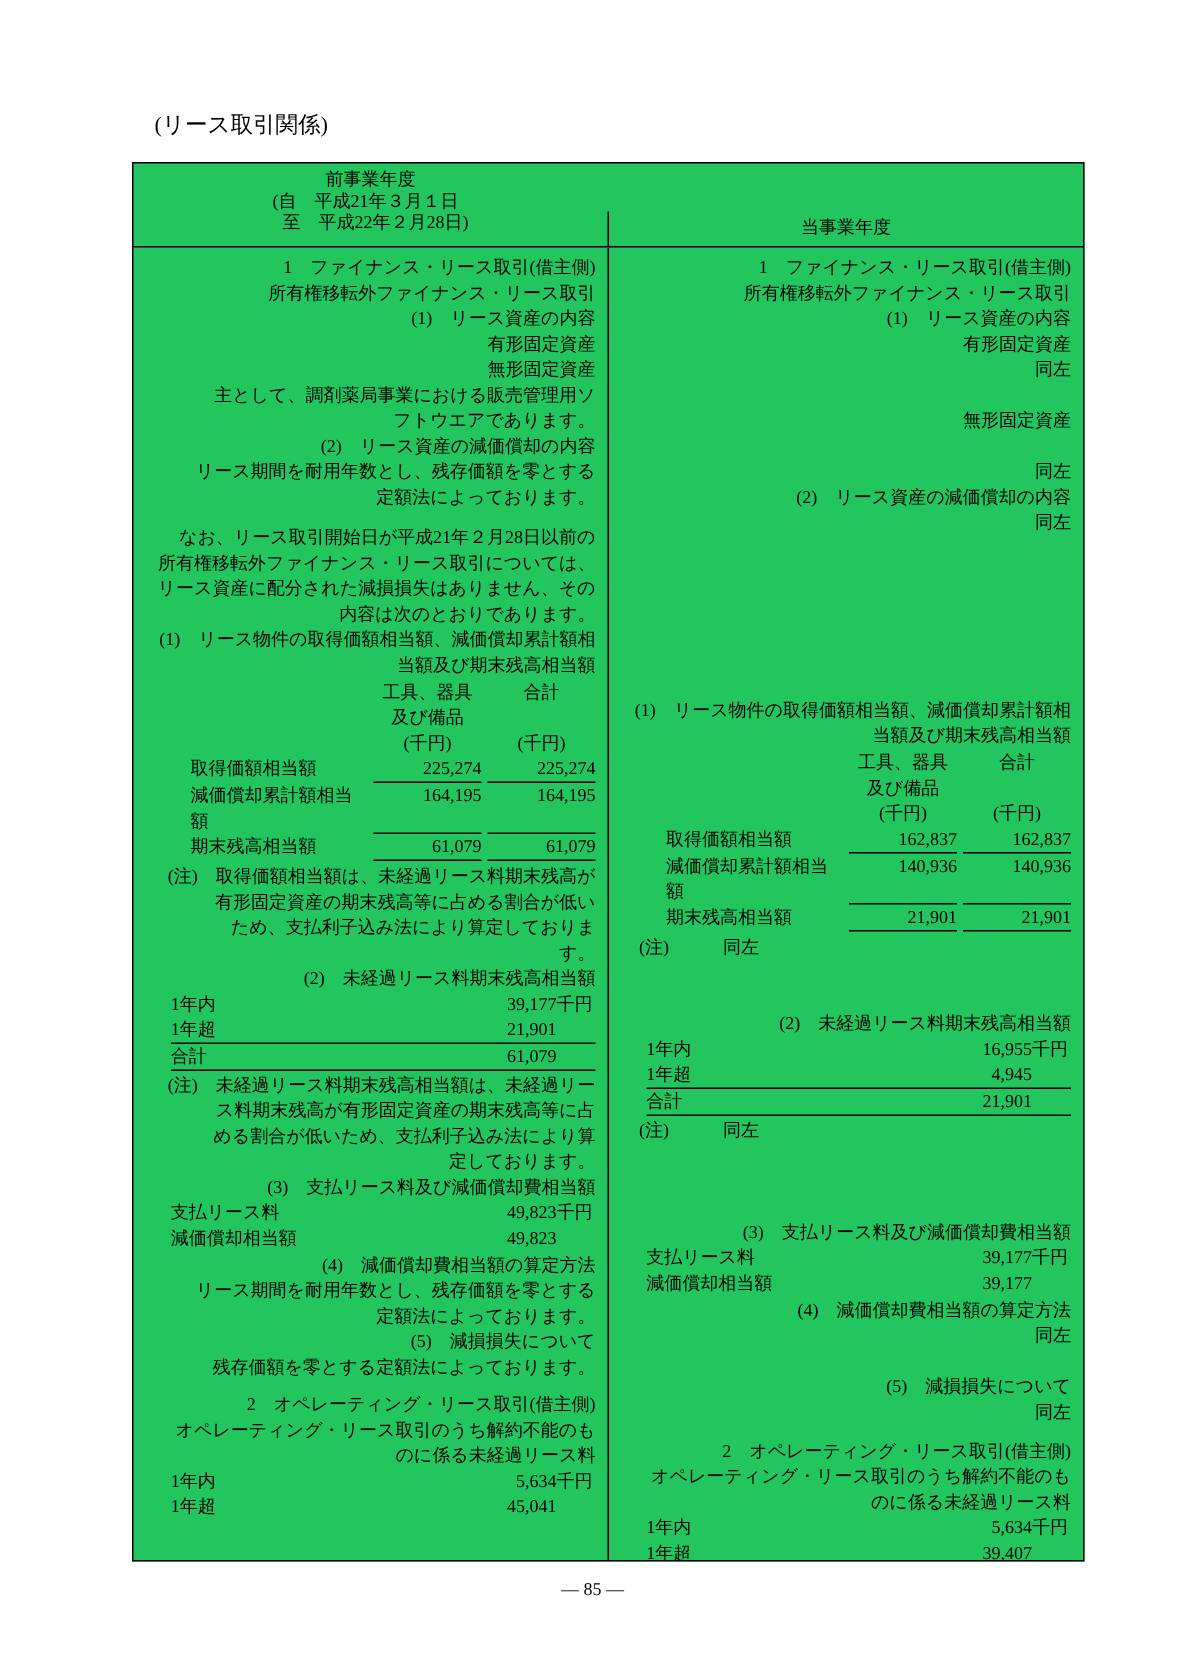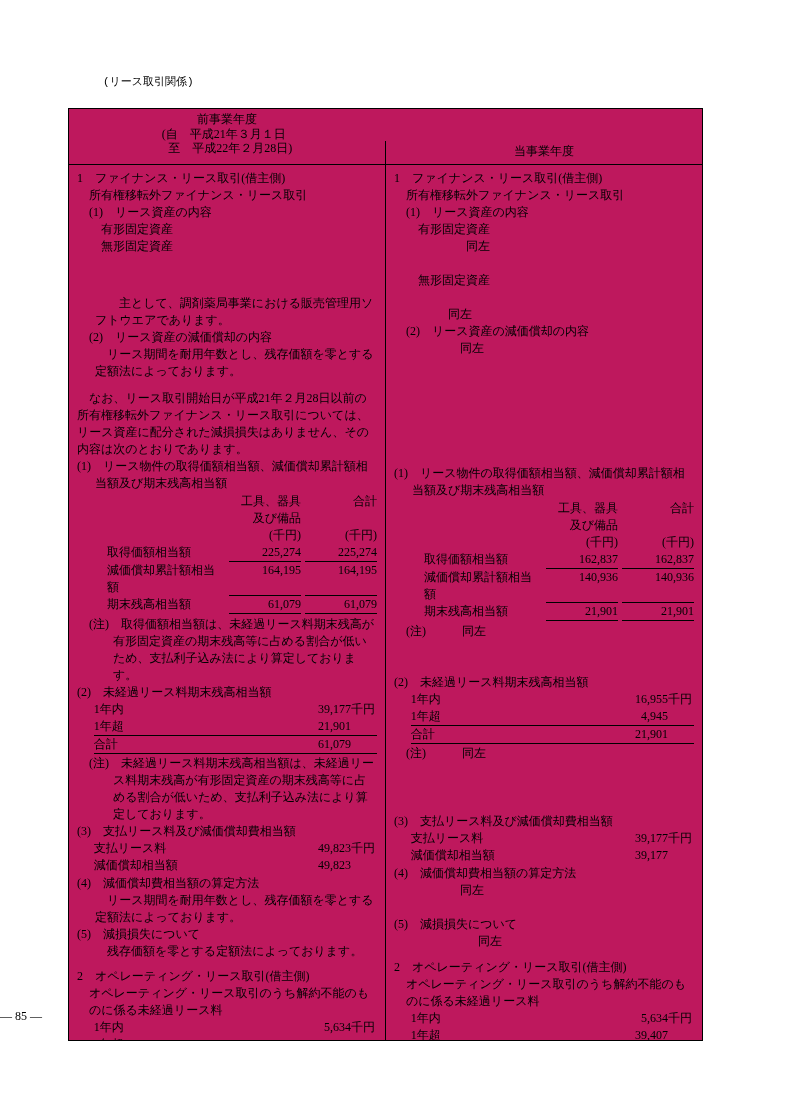--- a/index.html
+++ b/index.html
@@ -2,51 +2,51 @@
 <html><head>
 <meta charset="utf-8">
 <style>
   html,body{margin:0;padding:0;}
   body{
     width:790px;height:1118px;background:#ffffff;color:#000000;
     font-family:"Liberation Serif","DejaVu Serif",serif;
     font-size:12px;position:relative;
   }
   .page{position:absolute;inset:0;}
-  .doc-title{position:absolute;left:103px;top:74px;font-size:11px;font-family:Liberation Mono, monospace;}
+  .doc-title{position:absolute;left:103px;top:74px;font-size:15px;}
   .lease-table{
-    position:absolute;left:68px;top:108px;width:633px;height:931px;
-    border:1.5px solid #000;display:flex;flex-direction:column;background:#be185d;
+    position:absolute;left:88px;top:108px;width:633px;height:931px;
+    border:1.5px solid #000;display:flex;flex-direction:column;background:#22c55e;
   }
   .thead{display:flex;border-bottom:1px solid #000;flex:0 0 auto;}
   .hcell{flex:1 1 0;text-align:center;padding:3px 0 5px;line-height:14.5px;}
   .hcell + .hcell{border-left:1px solid #000;margin-top:32px;}
   .hdates{display:inline-block;text-align:left;}
   .hdate2{padding-left:0.55em;}
   .tbody{display:flex;flex:1 1 auto;overflow:hidden;}
   .col{flex:1 1 0;padding:5px 8px 4px;line-height:17px;overflow:hidden;}
   .col + .col{border-left:1px solid #000;}
-  .p{white-space:normal;}
+  .p{white-space:normal;text-align:right;}
   .pair{display:flex;}
   
   .ct{margin:1px 0 2px;}
   .ct-r{display:flex;}
   .ct-head{align-items:flex-start;}
   .ct-label{flex:1 1 auto;padding-left:2.5em;}
   .ct-v{flex:0 0 72px;text-align:right;margin-left:4px;}
-  .ct-h,.ct-u{text-align:right;}
+  .ct-h,.ct-u{text-align:center;}
   .ct-data .ct-v{border-bottom:1px solid #000;}
   
   .kv{margin-left:1.4em;margin-bottom:1px;}
   .kv-r{display:flex;}
   .kv-label{flex:1 1 auto;}
   .kv-num{flex:0 0 auto;text-align:right;}
   .kv-suf{flex:0 0 26px;}
   .kv-total{border-top:1px solid #000;border-bottom:1px solid #000;}
-  .footer{position:absolute;top:1009px;left:0;width:100%;text-align:left;}
+  .footer{position:absolute;top:1052px;left:0;width:100%;text-align:center;}
 </style>
 </head>
 <body>
 
 <div class="page">
 
   <div class="doc-title">(リース取引関係)</div>
 
   <div class="lease-table">
     <div class="thead">
@@ -61,21 +61,21 @@
         <div>当事業年度</div>
       </div>
     </div>
     <div class="tbody">
       <div class="col">
           <div class="p" style="padding-left: 0em;">1　ファイナンス・リース取引(借主側)</div>
           <div class="p" style="padding-left: 1em;">所有権移転外ファイナンス・リース取引</div>
           <div class="p" style="padding-left: 1em;">(1)　リース資産の内容</div>
           <div class="p" style="padding-left: 2em;">有形固定資産</div>
           <div class="p" style="padding-left: 2em;">無形固定資産</div>
-          <div class="p" style="padding-left: 1.5em; text-indent: 2em; margin-top: 40px;">主として、調剤薬局事業における販売管理用ソフトウエアであります。</div>
+          <div class="p" style="padding-left: 1.5em; text-indent: 2em;">主として、調剤薬局事業における販売管理用ソフトウエアであります。</div>
           <div class="p" style="padding-left: 1em;">(2)　リース資産の減価償却の内容</div>
           <div class="p" style="padding-left: 1.5em; text-indent: 1em;">リース期間を耐用年数とし、残存価額を零とする定額法によっております。</div>
           <div class="sp" style="height: 10.2px;"></div>
           <div class="p" style="padding-left: 0em; text-indent: 1em;">なお、リース取引開始日が平成21年２月28日以前の所有権移転外ファイナンス・リース取引については、リース資産に配分された減損損失はありません、その内容は次のとおりであります。</div>
           <div class="p" style="padding-left: 1.5em; text-indent: -1.5em;">(1)　リース物件の取得価額相当額、減価償却累計額相当額及び期末残高相当額</div>
           <div class="ct">
             <div class="ct-r ct-head">
               <div class="ct-label"></div>
               <div class="ct-v ct-h">
                 <div>工具、器具</div>

